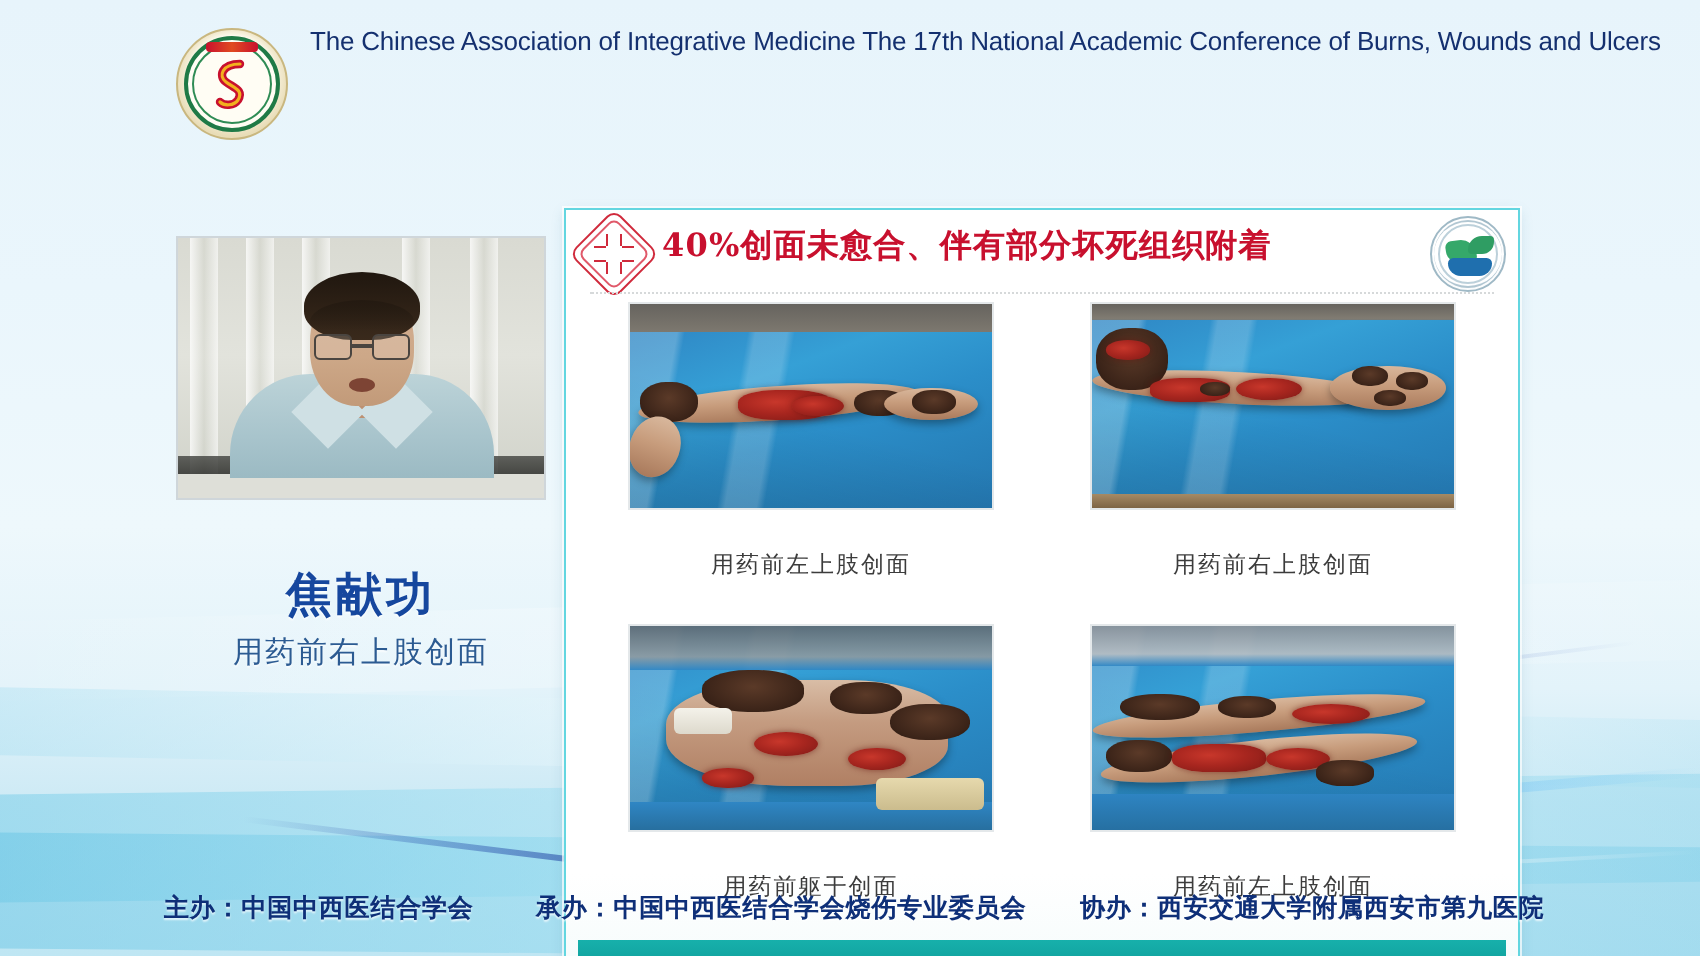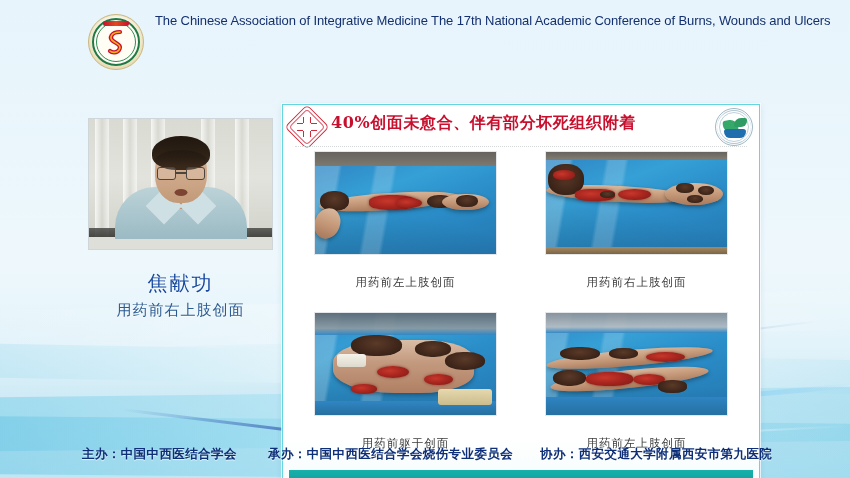--- a/index.html
+++ b/index.html
@@ -149,21 +149,21 @@
     position:absolute; bottom:30px; width:26px; height:26px;
     background:#cfe0e4; transform:rotate(45deg);
   }
   .collar-l { left:50%; margin-left:-30px; }
   .collar-r { left:50%; margin-left:4px; }
   .neck {
     position:absolute; left:50%; bottom:40px; transform:translateX(-50%);
     width:26px; height:20px; background:#bd9071;
   }
   #speaker-name {
-    margin-top:20px; font-size:20px; font-weight:normal; color:#16479e;
+    margin-top:32px; font-size:23px; font-weight:bold; color:#16479e;
     letter-spacing:2px; text-align:center;
     text-shadow:0 1px 1px rgba(255,255,255,.8);
   }
   #speaker-org {
     margin-top:4px; font-size:15px; color:#2c5b92; letter-spacing:1px; text-align:center;
     text-shadow:0 1px 1px rgba(255,255,255,.8);
   }
 
   
   #slide {

